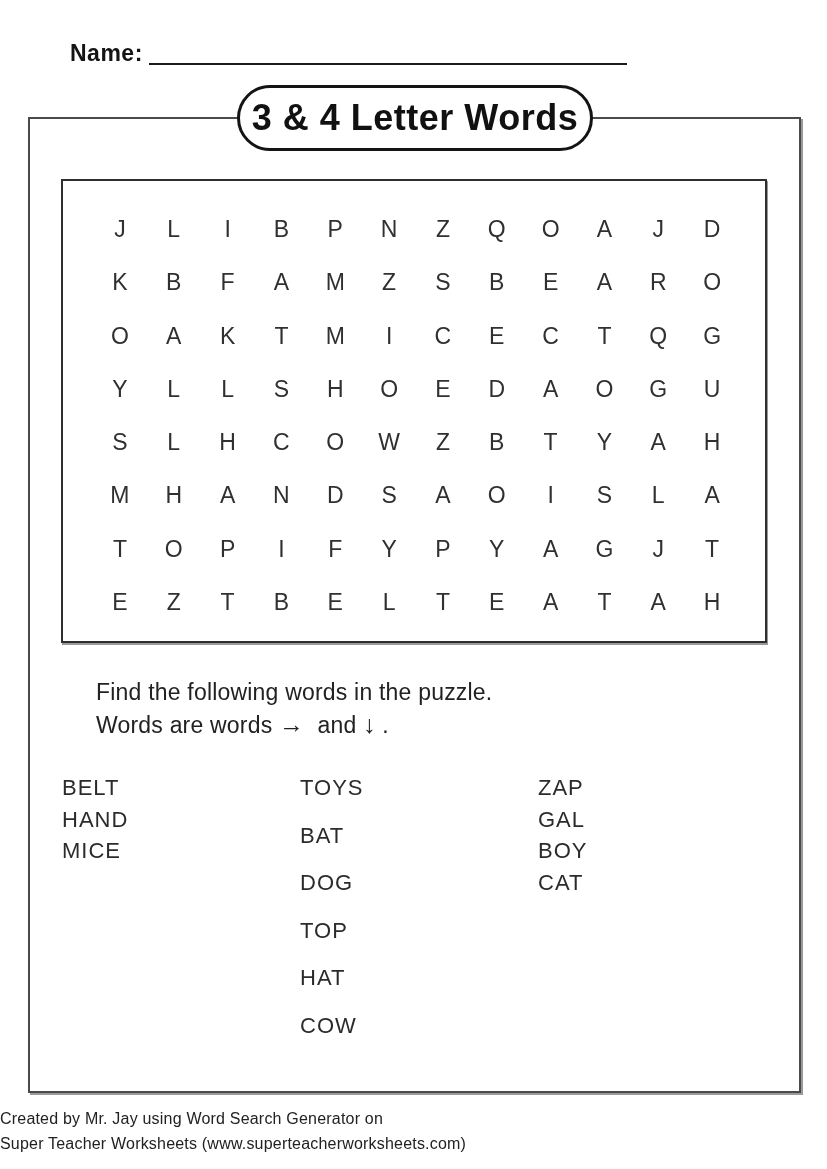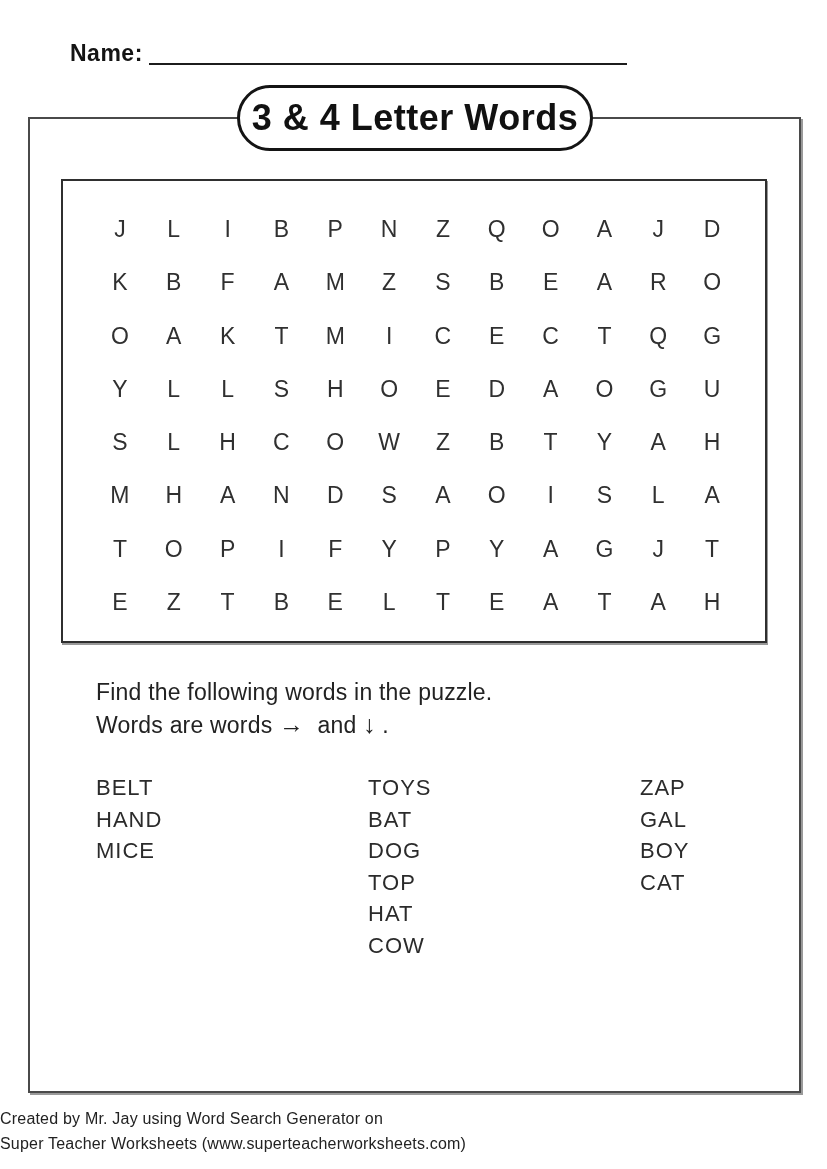--- a/index.html
+++ b/index.html
@@ -57,23 +57,23 @@
     font-size: 23px; color: #303030;
   }
 
   
   .instructions { position: absolute; left: 62px; top: 676px; color: #222222; margin-left: 34px; }
   .inst-line { font-size: 23px; line-height: 32px; letter-spacing: 0.2px; }
   .arrow { font-weight: bold; font-size: 25px; }
 
   
   .word-list { position: absolute; left: 62px; top: 772px; display: flex; }
-  .word-col { display: flex; flex-direction: column; margin-left: 34px; }
+  .word-col { display: flex; flex-direction: column; }
   .word-col:nth-child(1) { width: 238px; }
-  .word-col:nth-child(2) { width: 238px; }
+  .word-col:nth-child(2) { width: 238px; gap: 16px; }
   .word {
     font-size: 22px; color: #2b2b2b;
     line-height: 31.5px; letter-spacing: 1px;
   }
 
   
   .footer {
     position: absolute; left: 0; top: 1106px; width: 827px;
     text-align: left; color: #222222;
     font-size: 16px; line-height: 25px; letter-spacing: 0.2px;

